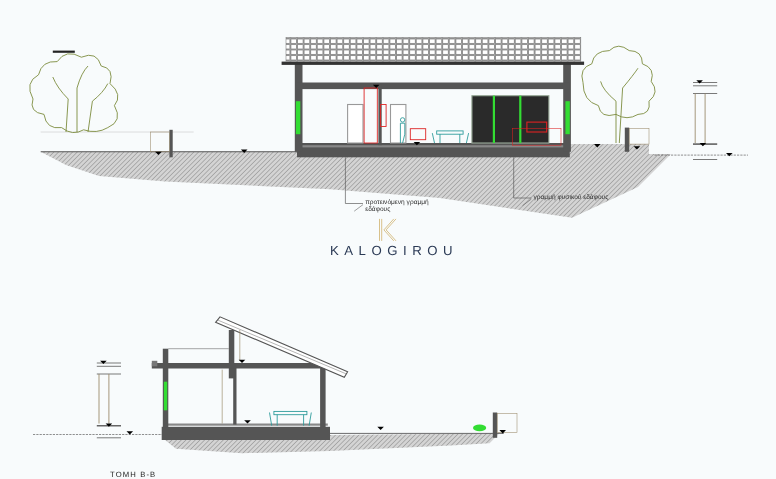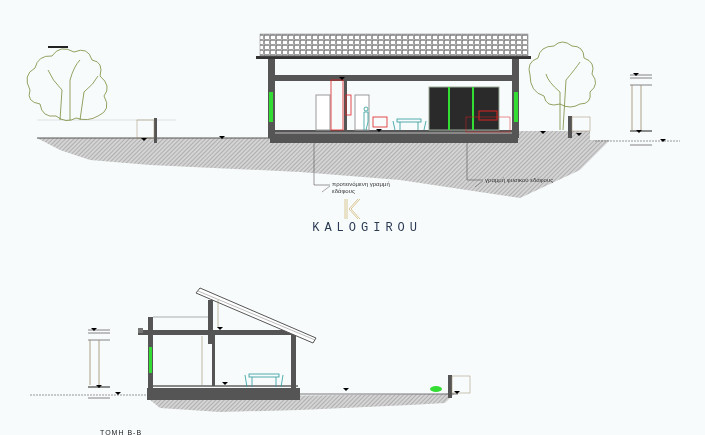--- a/index.html
+++ b/index.html
@@ -1,19 +1,19 @@
 <!DOCTYPE html>
 <html><head>
 <meta charset="utf-8">
 <style>
   html,body{margin:0;padding:0;}
   body{width:705px;height:435px;background:#f8fbfc;position:relative;overflow:hidden;font-family:"Liberation Sans",sans-serif;}
   svg{position:absolute;left:0;top:0;}
   .lbl{position:absolute;font-size:6px;color:#333;line-height:7px;white-space:nowrap;}
-  .brand{position:absolute;left:312px;top:221px;width:110px;text-align:right;font-size:12px;letter-spacing:5px;color:#2b3a55;font-family:Liberation Mono, monospace;}
+  .brand{position:absolute;left:300px;top:221px;width:110px;text-align:right;font-size:12px;letter-spacing:5px;color:#2b3a55;font-family:Liberation Sans, sans-serif;}
   .title2{position:absolute;left:100px;top:429px;font-size:7px;color:#222;letter-spacing:1px;}
 </style>
 </head>
 <body>
 
 <svg width="705" height="435" viewBox="0 0 705 435">
   <defs>
     <pattern id="hatch" width="3" height="3" patternUnits="userSpaceOnUse" patternTransform="rotate(45)">
       <rect width="3" height="3" fill="#d4d4d4"></rect>
       <line x1="0" y1="0" x2="0" y2="3" stroke="#8a8a8a" stroke-width="1"></line>

